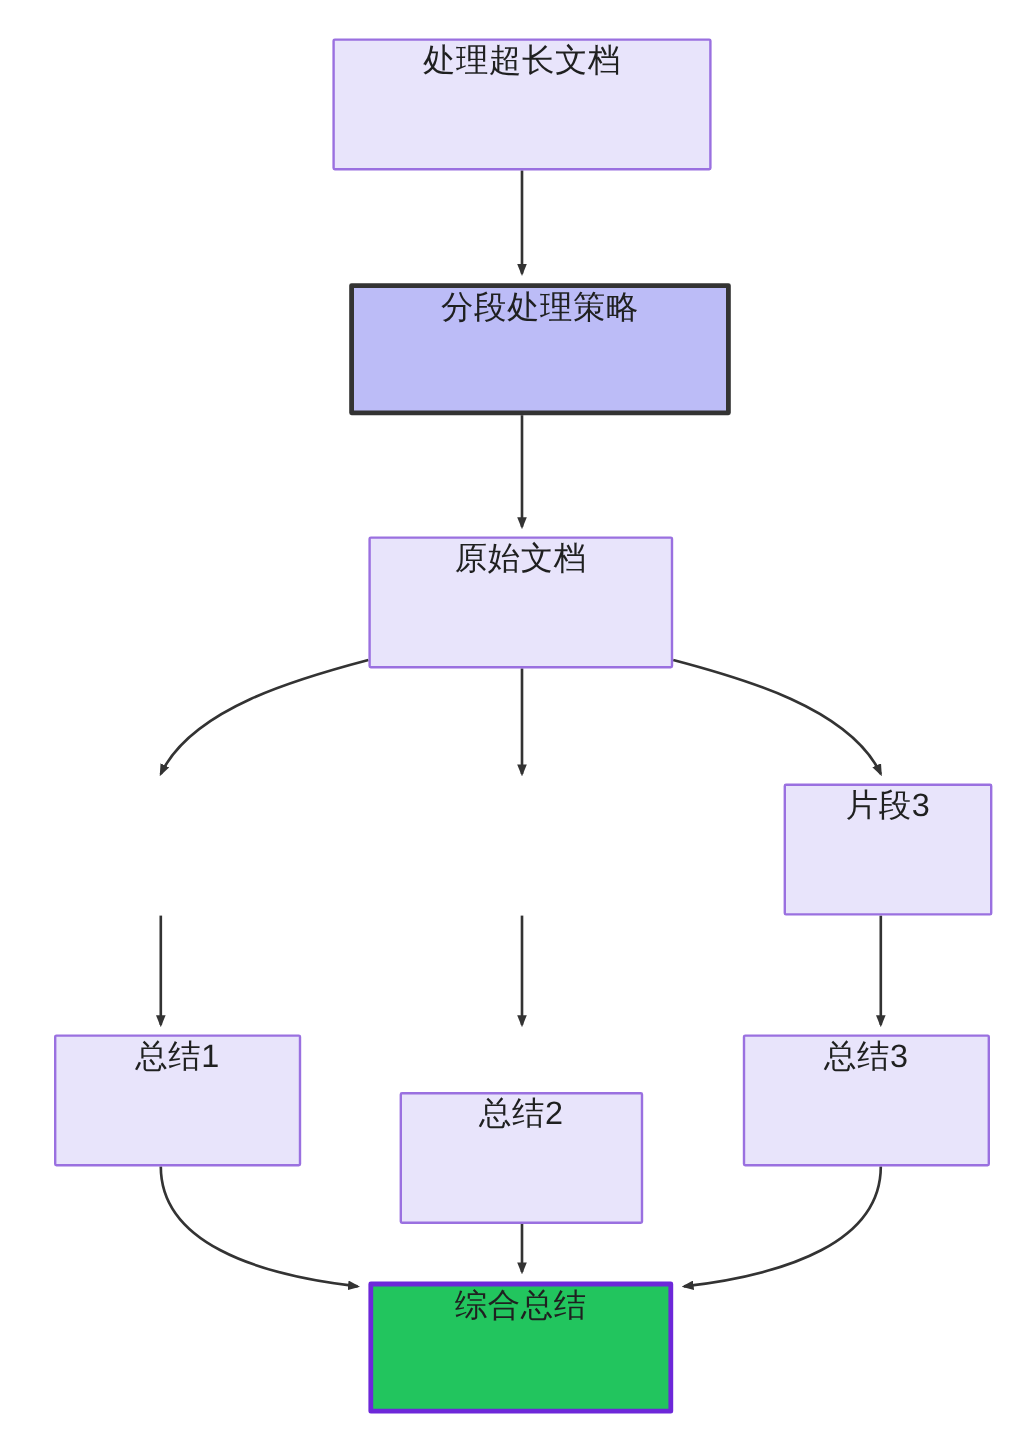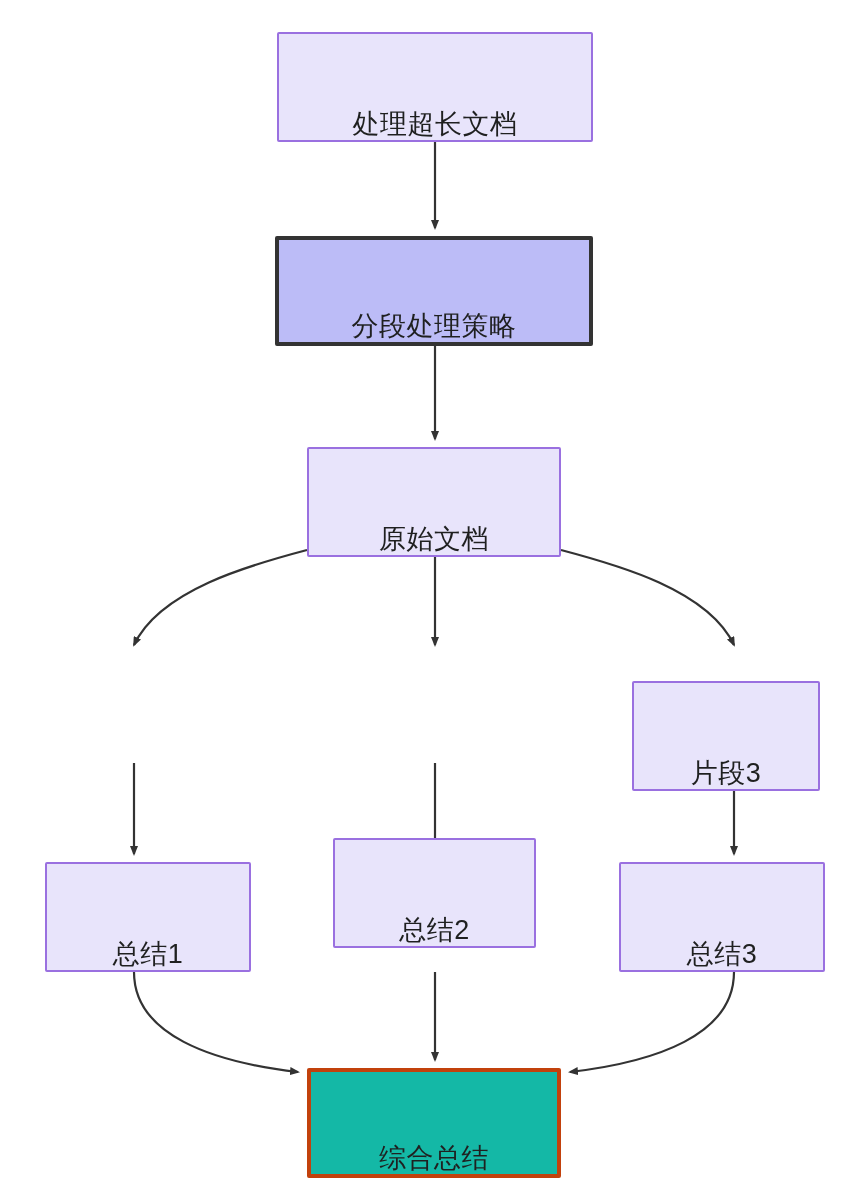--- a/index.html
+++ b/index.html
@@ -22,42 +22,43 @@
     left: 0;
     top: 0;
     width: 852px;
     height: 1196px;
     pointer-events: none;
   }
   .node {
     position: absolute;
     box-sizing: border-box;
     display: flex;
-    align-items: flex-end;
+    align-items: flex-start;
     justify-content: center;
     text-align: center;
     line-height: 1.2;
     color: #1f2020;
     font-size: 27px;
     letter-spacing: 0.5px;
     white-space: nowrap;
   }
   .node.plain {
     background: #e8e4fb;
     border: 2px solid #9a70e0;
     border-radius: 2px;
   }
   .node.strong {
     background: #bcbcf7;
     border: 4px solid #333333;
     border-radius: 2px;
+    margin-left: 16px;
   }
   .node.finish {
-    background: #14b8a6;
-    border: 4px solid #c2410c;
+    background: #22c55e;
+    border: 4px solid #6d28d9;
     border-radius: 2px;
   }
   .node .label {
     display: block;
   }
 </style>
 </head>
 <body>
 
 <div id="canvas">
@@ -90,29 +91,29 @@
   <div class="node strong" style="left: 275px; top: 236px; width: 318px; height: 110px;">
     <span class="label">分段处理策略</span>
   </div>
 
   <div class="node plain" style="left: 307px; top: 447px; width: 254px; height: 110px;">
     <span class="label">原始文档</span>
   </div>
 
 
 
-  <div class="node plain" style="left: 632px; top: 653px; width: 188px; height: 110px; margin-top: 28px;">
+  <div class="node plain" style="left: 653px; top: 653px; width: 174px; height: 110px;">
     <span class="label">片段3</span>
   </div>
 
   <div class="node plain" style="left: 45px; top: 862px; width: 206px; height: 110px;">
     <span class="label">总结1</span>
   </div>
 
-  <div class="node plain" style="left: 333px; top: 838px; width: 203px; height: 110px;">
+  <div class="node plain" style="left: 333px; top: 910px; width: 203px; height: 110px;">
     <span class="label">总结2</span>
   </div>
 
   <div class="node plain" style="left: 619px; top: 862px; width: 206px; height: 110px;">
     <span class="label">总结3</span>
   </div>
 
   <div class="node finish" style="left: 307px; top: 1068px; width: 254px; height: 110px;">
     <span class="label">综合总结</span>
   </div>

